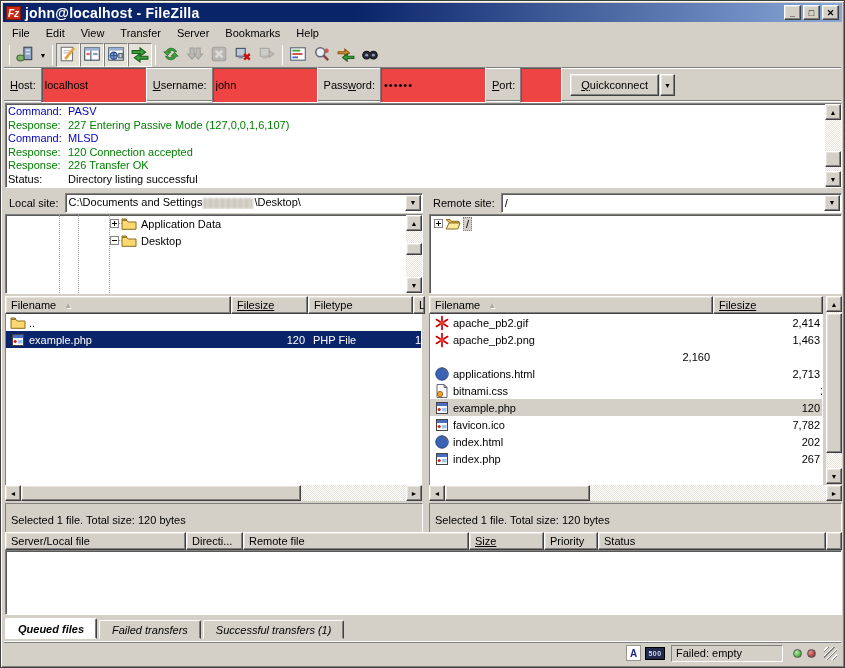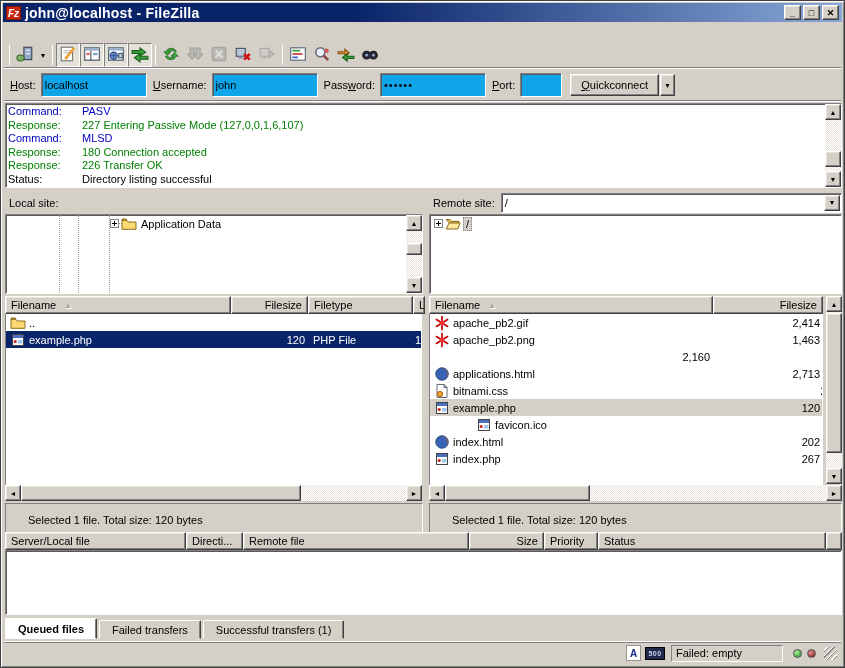--- a/index.html
+++ b/index.html
@@ -27,31 +27,31 @@
   .tb-btn{width:24px;height:24px;display:flex;align-items:center;justify-content:center;border:1px solid transparent;}
   .tb-btn.pressed{border-color:#808080 #fff #fff #808080;background:#e4e1d8;}
   .tb-btn.disabled{opacity:.45;filter:grayscale(85%);}
   .tb-btn svg{width:18px;height:18px;}
   .tb-drop{width:12px;height:22px;display:flex;align-items:center;justify-content:center;font-size:7px;}
   
   #quickbar{position:absolute;left:3px;top:69px;right:3px;height:31px;display:flex;align-items:center;
     border-bottom:1px solid #808080;box-shadow:0 1px 0 #fff;}
   .qc-label{margin:0 5px 0 6px;white-space:nowrap;}
   .qc-label .u{text-decoration:underline;}
-  .qc-input{height:24px;border:1px solid;border-color:#808080 #fff #fff #808080;
-    box-shadow:inset 1px 1px 0 #5a5a5a;background:#0ea5e9;font-size:11px;padding:1px 3px;outline:none;}
+  .qc-input{height:36px;border:1px solid;border-color:#808080 #fff #fff #808080;
+    box-shadow:inset 1px 1px 0 #5a5a5a;background:#ef4444;font-size:11px;padding:1px 3px;outline:none;}
   #qc-host{width:106px;} #qc-user{width:106px;} #qc-pass{width:106px;letter-spacing:1px;} #qc-port{width:42px;}
   #qc-btn{height:22px;margin-left:8px;padding:0 10px;font-size:11px;cursor:default;display:flex;align-items:center;}
   #qc-btn .u{text-decoration:underline;}
   #qc-btn-drop{height:22px;width:15px;display:flex;align-items:center;justify-content:center;font-size:7px;margin-left:1px;}
   
   #log{position:absolute;left:4px;top:102px;width:837px;height:85px;background:#fff;
     border:1px solid;border-color:#808080 #fff #fff #808080;box-shadow:inset 1px 1px 0 #5a5a5a;padding:1px 2px;overflow:hidden;}
   .log-line{display:flex;line-height:13.5px;white-space:pre;}
-  .log-label{width:74px;flex:none;}
+  .log-label{width:60px;flex:none;}
   .log-command{color:#0000c0;} .log-response{color:#008000;} .log-status{color:#000;}
   
   .vscroll,.hscroll{position:absolute;background-color:#e7e3db;
     background-image:linear-gradient(45deg,#fff 25%,transparent 25%,transparent 75%,#fff 75%),
                      linear-gradient(45deg,#fff 25%,transparent 25%,transparent 75%,#fff 75%);
     background-size:2px 2px;background-position:0 0,1px 1px;}
   .sb-btn{position:absolute;width:16px;height:16px;display:flex;align-items:center;justify-content:center;
     font-size:7px;color:#000;}
   .sb-thumb{position:absolute;}
   
@@ -71,38 +71,38 @@
   .expander{width:9px;height:9px;background:#fff;border:1px solid #848484;position:relative;flex:none;z-index:2;}
   .expander::before{content:"";position:absolute;left:1px;right:1px;top:3px;border-top:1px solid #000;}
   .expander.plus::after{content:"";position:absolute;top:1px;bottom:1px;left:3px;border-left:1px solid #000;}
   .tree-icon{width:16px;height:16px;flex:none;margin:0 2px;z-index:2;}
   .tree-icon svg{width:16px;height:16px;}
   .tree-label{padding:0 2px;}
   .tree-label.selected{background:#d4d0c8;border:1px dotted #808080;}
   
   .list-hdr{position:absolute;top:295px;height:18px;display:flex;}
   .hdr-cell{height:18px;display:flex;align-items:center;padding:0 5px;overflow:hidden;white-space:nowrap;}
-  .hdr-cell.num{justify-content:flex-end;}
+  .hdr-cell.num{justify-content:flex-start;text-decoration:underline;}
   .sortmark{margin-left:8px;color:#aca89e;font-size:8px;text-shadow:1px 1px 0 #fff;}
   .filelist{position:absolute;top:313px;height:171px;background:#fff;overflow:hidden;
     border-left:1px solid #808080;border-right:1px solid #fff;}
   .file-row{height:17px;display:grid;align-items:center;white-space:nowrap;}
   .file-row .cell{display:flex;align-items:center;overflow:hidden;padding:0 4px;}
   .file-row .cell.num{justify-content:flex-end;}
   .file-row .icon{width:16px;height:16px;flex:none;margin-right:3px;}
   .file-row .icon svg{width:16px;height:16px;}
   .file-row.sel-active{background:#0a246a;color:#fff;}
   .file-row.sel-inactive{background:#d4d0c8;}
-  .statusline{position:absolute;top:502px;height:33px;display:flex;align-items:center;padding:0 22px;
+  .statusline{position:absolute;top:502px;height:33px;display:flex;align-items:center;padding:0 5px;
     border:1px solid;border-color:#808080 #fff #fff #808080;}
   
   #queue-hdr{position:absolute;left:4px;top:531px;width:837px;height:18px;display:grid;}
   #queue-body{position:absolute;left:4px;top:549px;width:837px;height:65px;background:#fff;
     border:1px solid;border-color:#808080 #fff #fff #808080;box-shadow:inset 1px 1px 0 #5a5a5a;}
-  #queue-tabs{position:absolute;left:4px;top:616px;height:22px;display:flex;align-items:flex-end;}
+  #queue-tabs{position:absolute;left:4px;top:616px;height:22px;display:flex;align-items:flex-end;font-style:italic;}
   .qtab{height:19px;padding:0 12px;display:flex;align-items:center;margin-right:2px;
     background:#d4d0c8;border:1px solid;border-color:#fff #404040 #d4d0c8 #fff;
     box-shadow:inset -1px 0 0 #808080;border-radius:2px 2px 0 0;}
   .qtab.active{height:21px;background:#fff;font-weight:bold;border-color:#fff #404040 #fff #fff;}
   
   #statusbar{position:absolute;left:3px;right:3px;bottom:3px;height:23px;
     border-top:1px solid #fff;box-shadow:0 1px 0 #808080 inset;display:flex;align-items:center;justify-content:flex-end;padding:0 4px;}
   #dt-icon{width:15px;height:16px;background:#fff;border:1px solid #9a968e;color:#1a2a8a;
     font-weight:bold;font-size:10px;display:flex;align-items:center;justify-content:center;margin-right:4px;}
   #speed-icon{width:20px;height:13px;background:#222a4a;color:#cfd6ff;font-size:7px;font-weight:bold;
@@ -123,20 +123,29 @@
   <div id="titlebar">
     <span id="app-icon">Fz</span>
     <span id="title-text">john@localhost - FileZilla</span>
     <span class="winbtns" id="winbtns" style="display:flex;">
         <span class="winbtn r3d">_</span>
         <span class="winbtn r3d">□</span>
         <span class="winbtn r3d">✕</span>
       </span>
   </div>
 
+  <div id="menubar">
+      <span class="menu-item">File</span>
+      <span class="menu-item">Edit</span>
+      <span class="menu-item">View</span>
+      <span class="menu-item">Transfer</span>
+      <span class="menu-item">Server</span>
+      <span class="menu-item">Bookmarks</span>
+      <span class="menu-item">Help</span>
+    </div>
 
   <div id="toolbar">
       <span class="tb-sep"></span>
       <span class="tb-btn">
         <span><svg viewBox="0 0 16 16" xmlns="http://www.w3.org/2000/svg">
             <rect x="7" y="2" width="7" height="11" fill="#8fa8c8" stroke="#445"></rect>
             <rect x="8.5" y="4" width="4" height="1.4" fill="#dde"></rect>
             <rect x="8.5" y="7" width="4" height="1.4" fill="#dde"></rect>
             <ellipse cx="4" cy="11.5" rx="3.2" ry="2.6" fill="#7fae6a" stroke="#3c6b2f"></ellipse>
           </svg></span>
@@ -264,32 +273,36 @@
         <span>c</span>
         <span>t</span>
       </button>
     <span id="qc-btn-drop" class="r3d">▼</span>
   </div>
 
   <div id="log">
       <div class="log-line log-command"><span class="log-label">Command:</span><span>PASV</span></div>
       <div class="log-line log-response"><span class="log-label">Response:</span><span>227 Entering Passive Mode (127,0,0,1,6,107)</span></div>
       <div class="log-line log-command"><span class="log-label">Command:</span><span>MLSD</span></div>
-      <div class="log-line log-response"><span class="log-label">Response:</span><span>180 Connection accepted</span></div>
+      <div class="log-line log-response"><span class="log-label">Response:</span><span>120 Connection accepted</span></div>
       <div class="log-line log-response"><span class="log-label">Response:</span><span>226 Transfer OK</span></div>
       <div class="log-line log-status"><span class="log-label">Status:</span><span>Directory listing successful</span></div>
     </div>
   <div class="vscroll" style="left:824px;top:103px;width:16px;height:83px;">
     <span class="sb-btn r3d" style="top:0;">▲</span>
     <span class="sb-thumb r3d" style="top:47px;left:0;width:16px;height:16px;"></span>
     <span class="sb-btn r3d" style="bottom:0;">▼</span>
   </div>
 
   <div class="site-row" style="left:4px;width:418px;">
     <span style="margin:0 6px 0 4px;">Local site:</span>
+    <span class="combo" style="flex:1;">
+      <span id="local-path" style="white-space:nowrap;overflow:hidden;">C:\Documents and Settings<span class="blurseg"></span>\Desktop\</span>
+      <span class="combo-arrow r3d">▼</span>
+    </span>
   </div>
   <div class="site-row" style="left:428px;width:413px;">
     <span style="margin:0 6px 0 4px;">Remote site:</span>
     <span class="combo" style="flex:1;">
       <span>/</span>
       <span class="combo-arrow r3d">▼</span>
     </span>
   </div>
 
   <div class="tree" id="local-tree">
@@ -299,20 +312,30 @@
       <div class="tree-row">
         <span class="hstub" style="left: 104px; width: 16px;"></span>
         <span style="width: 104px; flex: 0 0 auto;"></span>
         <span class="expander plus"></span>
         <span class="tree-icon"><svg viewBox="0 0 16 16" xmlns="http://www.w3.org/2000/svg">
             <path d="M1 4.2h4.6l1.6 1.8H15v7.3H1z" fill="#fcd870" stroke="#8a6d1f"></path>
             <path d="M1 4.2V3h4l1 1.2z" fill="#e9bd4e" stroke="#8a6d1f"></path>
           </svg></span>
         <span class="tree-label">Application Data</span>
       </div>
+      <div class="tree-row">
+        <span class="hstub" style="left: 104px; width: 16px;"></span>
+        <span style="width: 104px; flex: 0 0 auto;"></span>
+        <span class="expander"></span>
+        <span class="tree-icon"><svg viewBox="0 0 16 16" xmlns="http://www.w3.org/2000/svg">
+            <path d="M1 4.2h4.6l1.6 1.8H15v7.3H1z" fill="#fcd870" stroke="#8a6d1f"></path>
+            <path d="M1 4.2V3h4l1 1.2z" fill="#e9bd4e" stroke="#8a6d1f"></path>
+          </svg></span>
+        <span class="tree-label">Desktop</span>
+      </div>
     </div>
   <div class="vscroll" style="left:405px;top:214px;width:16px;height:78px;">
     <span class="sb-btn r3d" style="top:0;">▲</span>
     <span class="sb-thumb r3d" style="top:28px;left:0;width:16px;height:12px;"></span>
     <span class="sb-btn r3d" style="bottom:0;">▼</span>
   </div>
   <div class="tree" id="remote-tree">
       <div class="tree-row" style="padding-left: 4px;">
         <span class="expander plus"></span>
         <span class="tree-icon"><svg viewBox="0 0 16 16" xmlns="http://www.w3.org/2000/svg">
@@ -435,21 +458,21 @@
           <span class="icon"><svg viewBox="0 0 16 16" xmlns="http://www.w3.org/2000/svg">
               <rect x="2.5" y="2.5" width="11" height="11" fill="#fff" stroke="#444"></rect>
               <rect x="3" y="3" width="10" height="3" fill="#4a6fc0"></rect>
               <circle cx="5.2" cy="9.5" r="1.6" fill="#cc2222"></circle>
               <rect x="8" y="8" width="4.5" height="3.5" fill="#9ec6ef"></rect>
             </svg></span>
           <span>example.php</span>
         </span>
         <span class="cell num">120</span>
       </div>
-      <div class="file-row" style="grid-template-columns: 284px 110px 1fr; padding-left: 42px;">
+      <div class="file-row" style="grid-template-columns: 284px 110px 1fr;">
         <span class="cell">
           <span class="icon"><svg viewBox="0 0 16 16" xmlns="http://www.w3.org/2000/svg">
               <rect x="2.5" y="2.5" width="11" height="11" fill="#fff" stroke="#444"></rect>
               <rect x="3" y="3" width="10" height="3" fill="#4a6fc0"></rect>
               <circle cx="5.2" cy="9.5" r="1.6" fill="#cc2222"></circle>
               <rect x="8" y="8" width="4.5" height="3.5" fill="#9ec6ef"></rect>
             </svg></span>
           <span>favicon.ico</span>
         </span>
         <span class="cell num">7,782</span>

